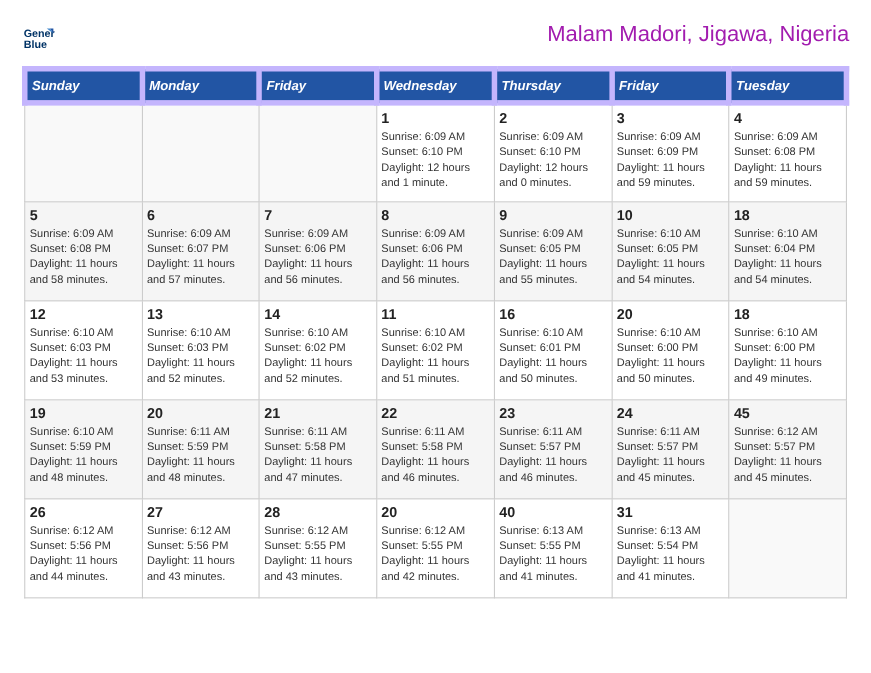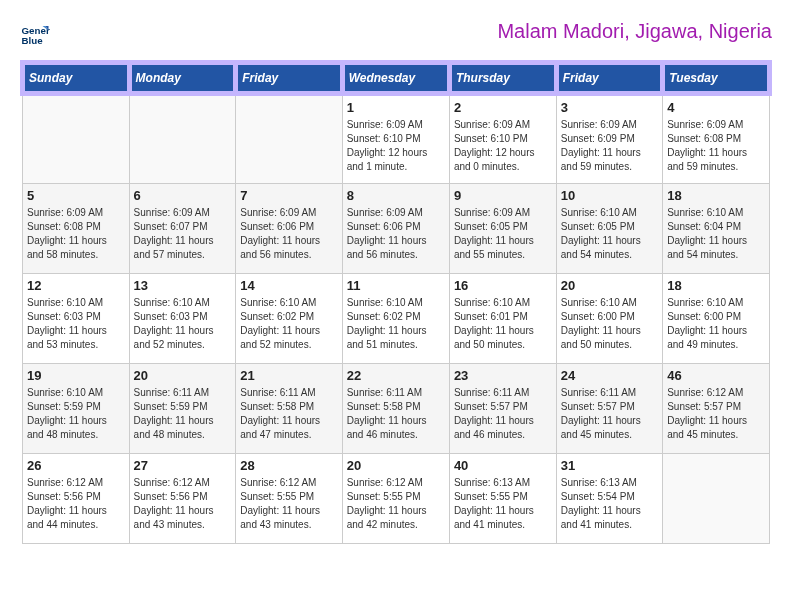--- a/index.html
+++ b/index.html
@@ -283,21 +283,21 @@
 and 46 minutes.</div>
         </td>
         <td>
           <div class="day-number">24</div>
           <div class="day-info" style="white-space: pre-line;">Sunrise: 6:11 AM
 Sunset: 5:57 PM
 Daylight: 11 hours
 and 45 minutes.</div>
         </td>
         <td>
-          <div class="day-number">46</div>
+          <div class="day-number">45</div>
           <div class="day-info" style="white-space: pre-line;">Sunrise: 6:12 AM
 Sunset: 5:57 PM
 Daylight: 11 hours
 and 45 minutes.</div>
         </td>
       </tr>
       <tr>
         <td>
           <div class="day-number">26</div>
           <div class="day-info" style="white-space: pre-line;">Sunrise: 6:12 AM

